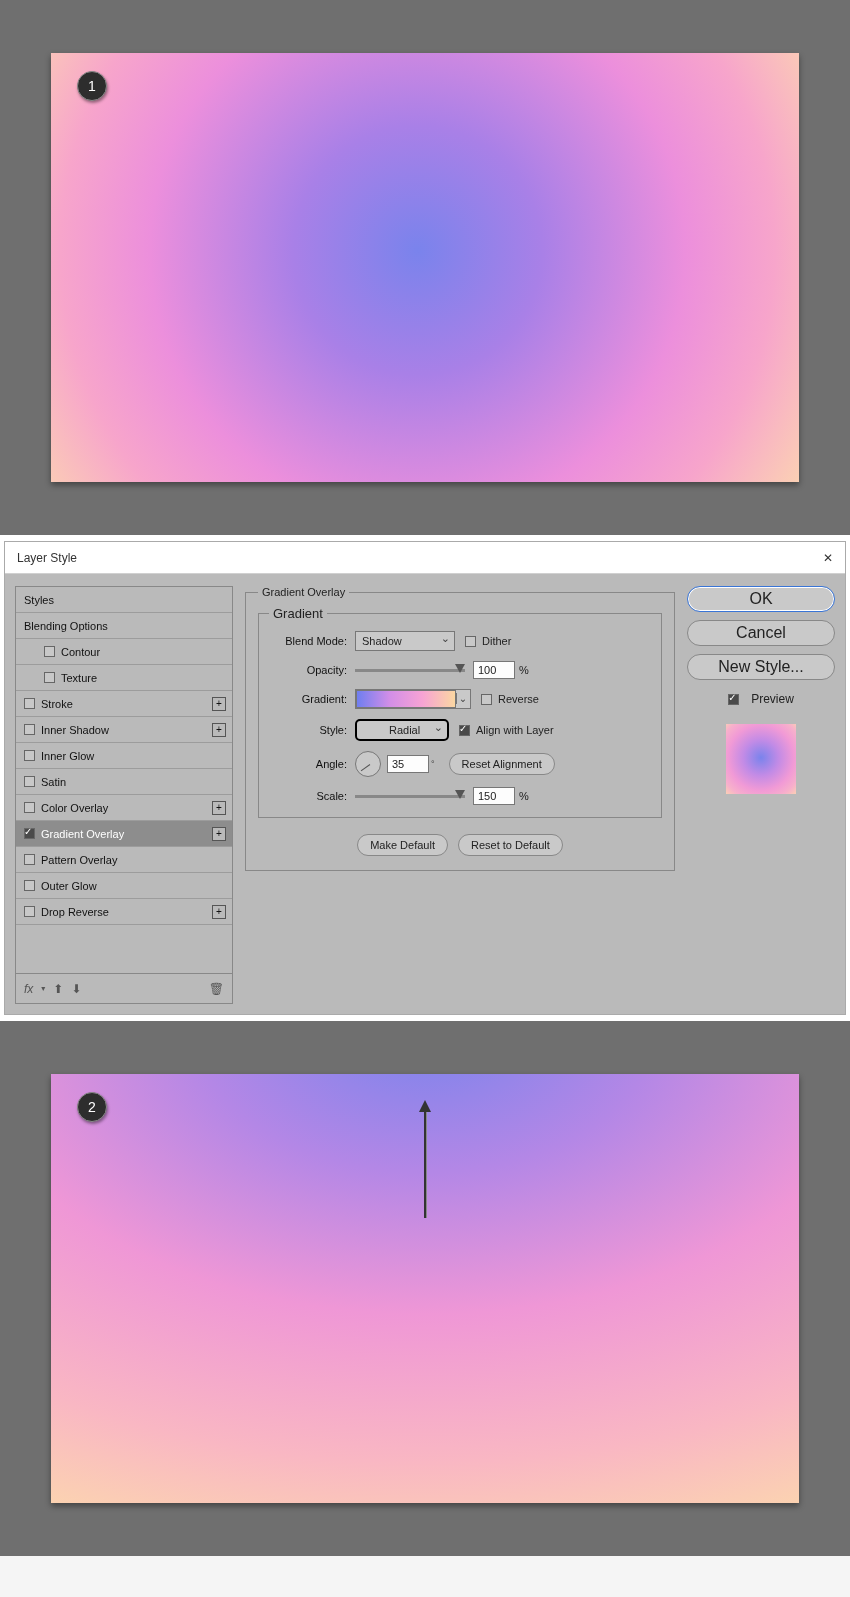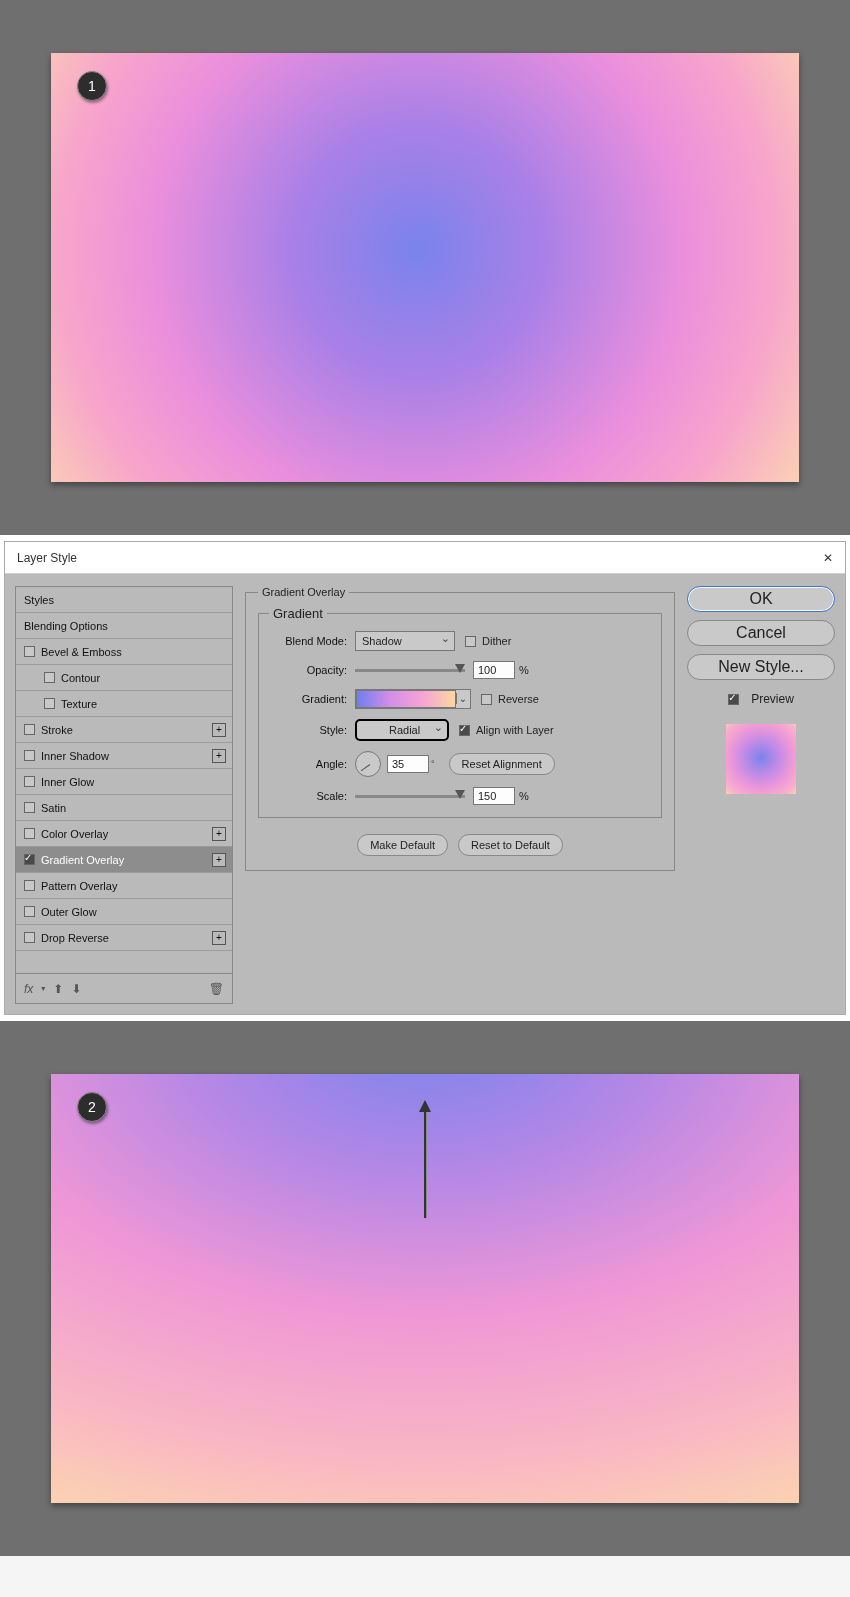--- a/index.html
+++ b/index.html
@@ -359,24 +359,20 @@
     <div class="dialog-body">
 
       <div class="effects-panel">
         <div class="effects-list">
           <div class="effect-row header">
               <span>Styles</span>
             </div>
           <div class="effect-row header">
               <span>Blending Options</span>
             </div>
-          <div class="effect-row">
-              <span class="chk"></span>
-              <span>Bevel &amp; Emboss</span>
-            </div>
           <div class="effect-row indent">
               <span class="chk"></span>
               <span>Contour</span>
             </div>
           <div class="effect-row indent">
               <span class="chk"></span>
               <span>Texture</span>
             </div>
           <div class="effect-row">
               <span class="chk"></span>

